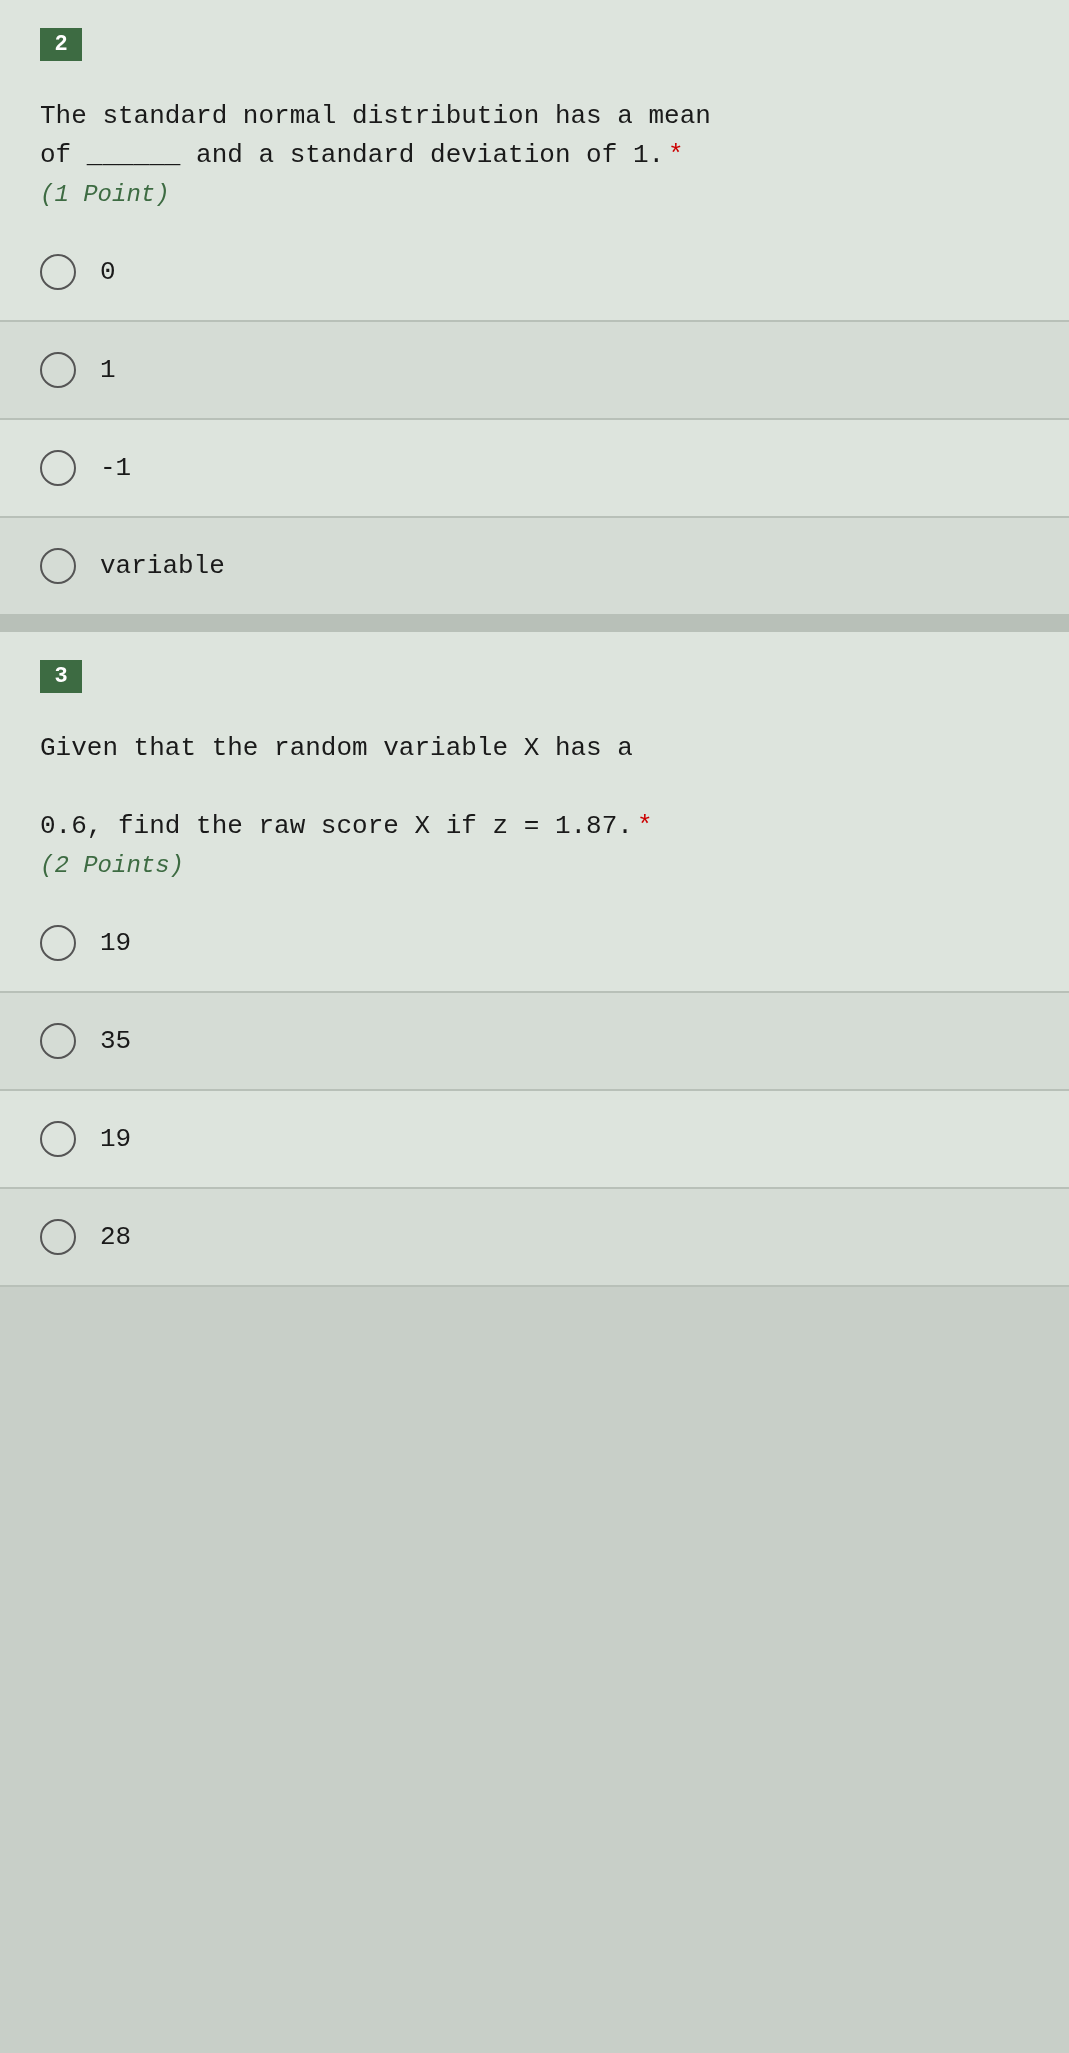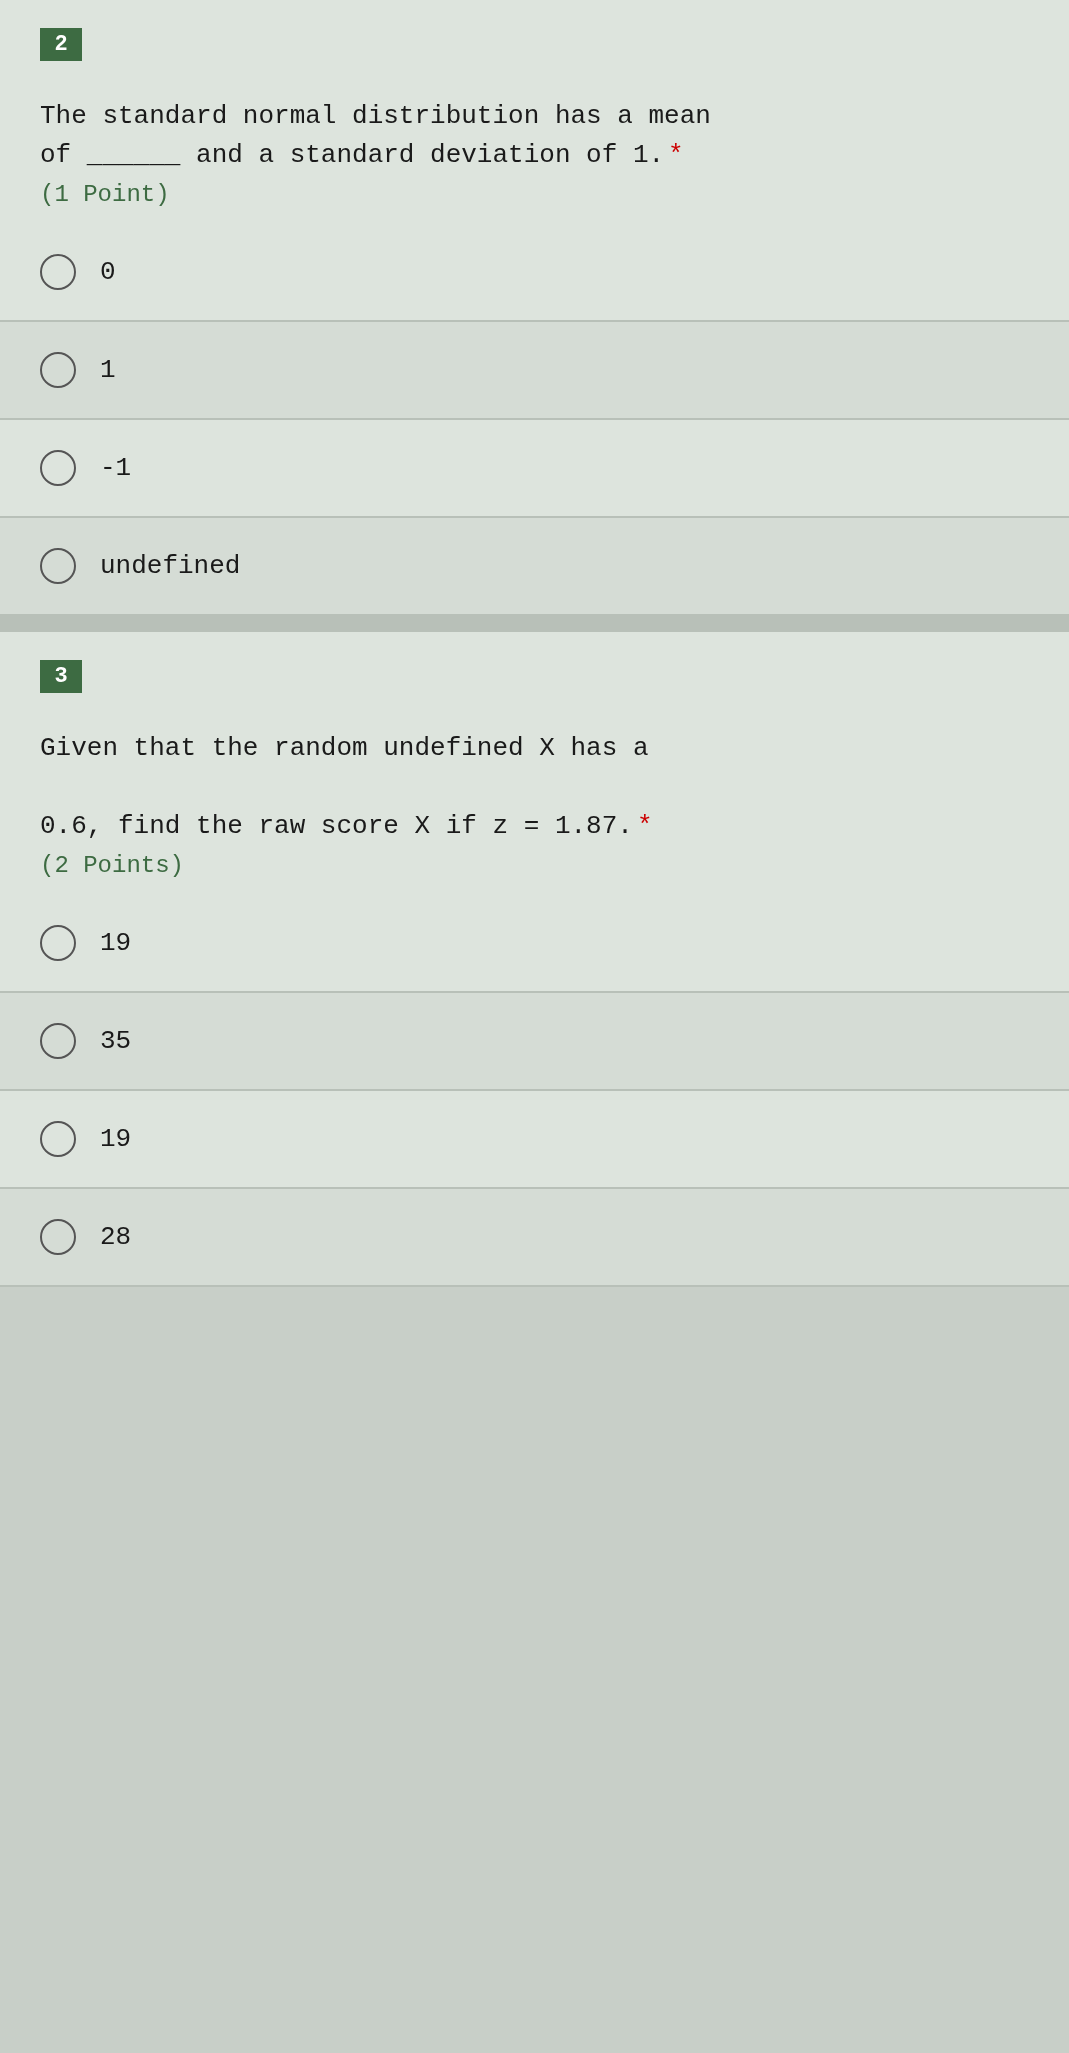--- a/index.html
+++ b/index.html
@@ -38,20 +38,21 @@
     .required-star {
       color: #cc0000;
       font-size: 26px;
       margin-left: 4px;
     }
 
     .points-label {
       color: #3d6b42;
       font-size: 24px;
       margin-top: 4px;
+      font-style: italic;
     }
 
     .option-row {
       background-color: #dde4dd;
       padding: 30px 40px;
       border-bottom: 2px solid #b8c0b8;
       display: flex;
       align-items: center;
       gap: 24px;
       cursor: pointer;
@@ -121,31 +122,31 @@
 <div class="option-row">
   <div class="radio-circle"></div>
   <span class="option-label">1</span>
 </div>
 <div class="option-row">
   <div class="radio-circle"></div>
   <span class="option-label">-1</span>
 </div>
 <div class="option-row">
   <div class="radio-circle"></div>
-  <span class="option-label">undefined</span>
+  <span class="option-label">variable</span>
 </div>
 
 <div class="spacer-block"></div>
 
 <div class="question-content-wrap">
   <div class="question-number-row">
     <span class="question-number-badge">3</span>
   </div>
   <div class="question-text">
-    <span>Given that the random undefined X has a</span><br>
+    <span>Given that the random variable X has a</span><br>
     <br>
     <span>0.6, find the raw score X if z = 1.87.</span><span class="required-star">*</span><br>
     <span class="points-label">(2 Points)</span>
   </div>
 </div>
 
 <div class="option-row">
   <div class="radio-circle"></div>
   <span class="option-label">19</span>
 </div>

